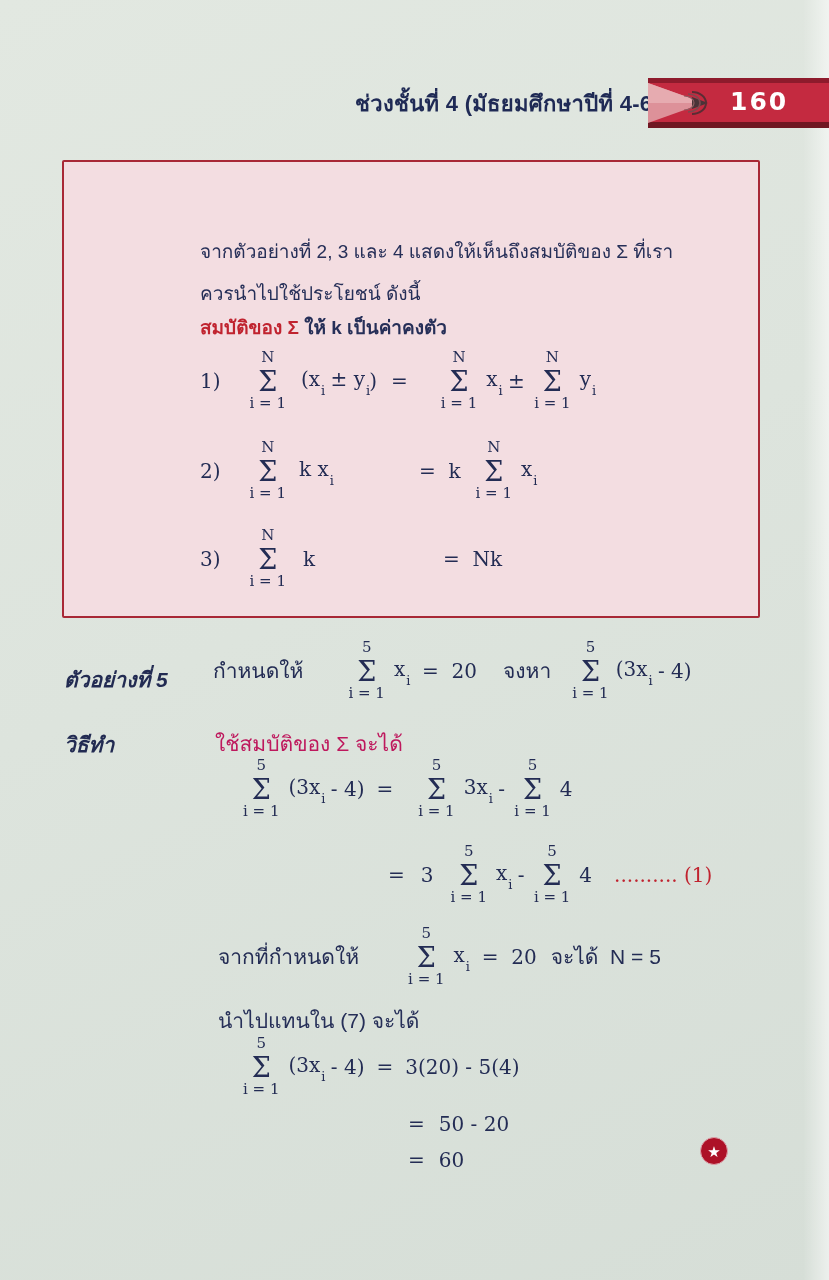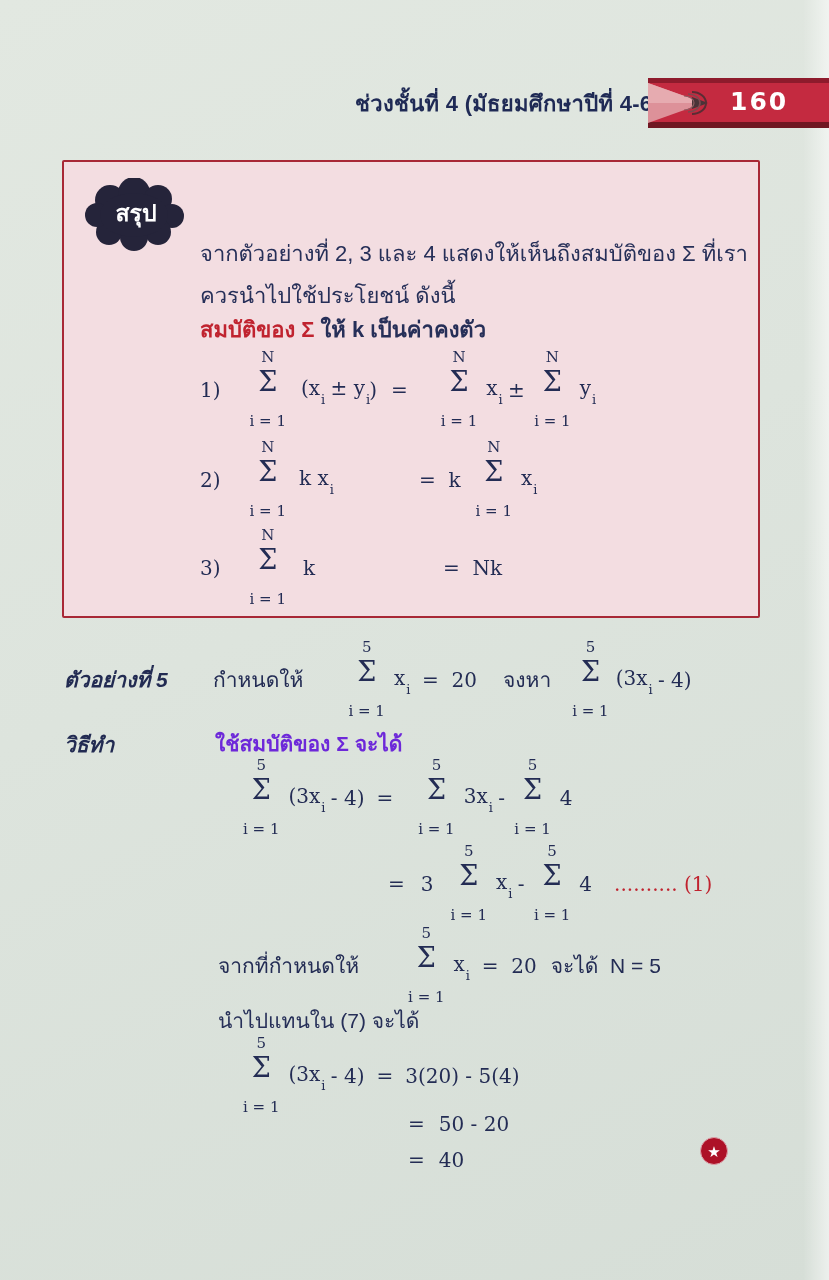--- a/index.html
+++ b/index.html
@@ -39,45 +39,45 @@
     box-sizing:border-box;
   }
   .badge{
     position:absolute;left:20px;top:16px;width:104px;height:74px;
   }
   .badge-label{
     position:absolute;left:0;top:0;width:100%;height:100%;
     display:flex;align-items:center;justify-content:center;
     color:#fff;font-size:23px;font-weight:bold;padding-bottom:4px;box-sizing:border-box;
   }
-  .box-line{position:absolute;font-size:22px;color:#262f58;white-space:nowrap;}
+  .box-line{position:absolute;font-size:19px;color:#262f58;white-space:nowrap;}
   .l1{left:136px;top:74px;}
   .l2{left:136px;top:116px;}
   .l3{left:136px;top:150px;font-weight:bold;}
   .red{color:#c0232f;}
   
   .formula{
     position:absolute;display:flex;align-items:center;white-space:pre;
     font-family:"DejaVu Serif","Liberation Serif",serif;
     font-size:20px;color:#232c54;
   }
   .formula .tok{white-space:pre;}
   .formula .tok sub{font-size:13px;position:relative;top:4px;left:1px;}
   .sig{display:inline-flex;flex-direction:column;align-items:center;line-height:1;margin:0 3px;}
   .sig-top{font-size:15px;margin-bottom:3px;}
   .sig-sym{font-size:27px;}
-  .sig-bot{font-size:15px;margin-top:19px;white-space:pre;}
+  .sig-bot{font-size:15px;margin-top:1px;white-space:pre;}
   .f1{left:200px;top:350px;}
   .f2{left:200px;top:440px;}
   .f3{left:200px;top:528px;}
   
   .exam-label{position:absolute;left:64px;top:663px;font-size:21px;font-weight:bold;font-style:italic;color:#222b52;}
   .exam-line{left:213px;top:640px;}
   .method-label{position:absolute;left:64px;top:728px;font-size:21px;font-weight:bold;font-style:italic;color:#222b52;}
-  .method-intro{position:absolute;left:215px;top:727px;font-size:21px;color:#6d28d9;font-weight:bold;}
+  .method-intro{position:absolute;left:215px;top:727px;font-size:21px;color:#be185d;}
   .eq1{left:240px;top:758px;}
   .eq2{left:388px;top:844px;}
   .eqgiven{left:218px;top:926px;}
   .sub-line{position:absolute;left:218px;top:1004px;font-size:21px;color:#262f58;}
   .eq3{left:240px;top:1036px;}
   .eq4{left:408px;top:1112px;}
   .eq5{left:408px;top:1148px;}
   .thai-tok{font-family:"Liberation Sans",sans-serif;font-size:21px;}
   
   .star-badge{
@@ -100,36 +100,20 @@
     <polygon points="0,5 56,25 0,25" fill="#e6abb0"></polygon>
     <polygon points="44,19 60,25 44,31" fill="#4a3338"></polygon>
     <path d="M44,14 a14,11 0 0 1 0,22" fill="none" stroke="#5a2d34" stroke-width="2"></path>
     <path d="M40,16 a12,9 0 0 1 0,18" fill="none" stroke="#7c4a50" stroke-width="1.6"></path>
     <path d="M36,18 a10,7 0 0 1 0,14" fill="none" stroke="#8e5d62" stroke-width="1.2"></path>
   </svg>
   <div class="banner-number">160</div>
 </div>
 
 <div class="summary-box">
-  <div class="badge">
-    <svg viewBox="0 0 104 74" width="104" height="74">
-      <g fill="#25243a">
-        <circle cx="26" cy="22" r="15"></circle>
-          <circle cx="50" cy="15" r="16"></circle>
-        <circle cx="74" cy="21" r="14"></circle>
-          <circle cx="88" cy="38" r="12"></circle>
-        <circle cx="74" cy="54" r="13"></circle>
-          <circle cx="50" cy="59" r="14"></circle>
-        <circle cx="25" cy="54" r="13"></circle>
-          <circle cx="13" cy="37" r="12"></circle>
-        <ellipse cx="50" cy="37" rx="34" ry="22"></ellipse>
-      </g>
-    </svg>
-    <div class="badge-label">สรุป</div>
-  </div>
   <div class="box-line l1">จากตัวอย่างที่ 2, 3 และ 4  แสดงให้เห็นถึงสมบัติของ Σ ที่เรา</div>
   <div class="box-line l3"><span class="red">สมบัติของ  Σ</span><span>  ให้ k เป็นค่าคงตัว</span></div>
   <div class="box-line l2">ควรนำไปใช้ประโยชน์ ดังนี้</div>
 </div>
 
 <div class="formula f1"><span class="tok">1)</span><span style="display: inline-block; width: 26px;"></span><span class="sig"><span class="sig-top">N</span><span class="sig-sym">Σ</span><span class="sig-bot">i = 1</span></span><span style="display: inline-block; width: 12px;"></span><span class="tok">(x<sub>i</sub></span><span class="tok"> ± y<sub>i</sub></span><span class="tok">)</span><span style="display: inline-block; width: 14px;"></span><span class="tok">=</span><span style="display: inline-block; width: 30px;"></span><span class="sig"><span class="sig-top">N</span><span class="sig-sym">Σ</span><span class="sig-bot">i = 1</span></span><span style="display: inline-block; width: 6px;"></span><span class="tok">x<sub>i</sub></span><span class="tok"> ± </span><span class="sig"><span class="sig-top">N</span><span class="sig-sym">Σ</span><span class="sig-bot">i = 1</span></span><span style="display: inline-block; width: 6px;"></span><span class="tok">y<sub>i</sub></span></div>
 <div class="formula f2"><span class="tok">2)</span><span style="display: inline-block; width: 26px;"></span><span class="sig"><span class="sig-top">N</span><span class="sig-sym">Σ</span><span class="sig-bot">i = 1</span></span><span style="display: inline-block; width: 10px;"></span><span class="tok">k x<sub>i</sub></span><span style="display: inline-block; width: 86px;"></span><span class="tok">=  k</span><span style="display: inline-block; width: 12px;"></span><span class="sig"><span class="sig-top">N</span><span class="sig-sym">Σ</span><span class="sig-bot">i = 1</span></span><span style="display: inline-block; width: 6px;"></span><span class="tok">x<sub>i</sub></span></div>
 <div class="formula f3"><span class="tok">3)</span><span style="display: inline-block; width: 26px;"></span><span class="sig"><span class="sig-top">N</span><span class="sig-sym">Σ</span><span class="sig-bot">i = 1</span></span><span style="display: inline-block; width: 14px;"></span><span class="tok">k</span><span style="display: inline-block; width: 128px;"></span><span class="tok">=  Nk</span></div>
 
 <div class="exam-label">ตัวอย่างที่ 5</div>
@@ -137,17 +121,17 @@
 
 <div class="method-label">วิธีทำ</div>
 <div class="method-intro">ใช้สมบัติของ  Σ  จะได้</div>
 
 <div class="formula eq1"><span class="sig"><span class="sig-top">5</span><span class="sig-sym">Σ</span><span class="sig-bot">i = 1</span></span><span style="display: inline-block; width: 6px;"></span><span class="tok">(3x<sub>i</sub></span><span class="tok"> - 4)</span><span style="display: inline-block; width: 12px;"></span><span class="tok">=</span><span style="display: inline-block; width: 22px;"></span><span class="sig"><span class="sig-top">5</span><span class="sig-sym">Σ</span><span class="sig-bot">i = 1</span></span><span style="display: inline-block; width: 6px;"></span><span class="tok">3x<sub>i</sub></span><span class="tok"> - </span><span class="sig"><span class="sig-top">5</span><span class="sig-sym">Σ</span><span class="sig-bot">i = 1</span></span><span style="display: inline-block; width: 6px;"></span><span class="tok">4</span></div>
 <div class="formula eq2"><span class="tok">=</span><span style="display: inline-block; width: 16px;"></span><span class="tok">3</span><span style="display: inline-block; width: 14px;"></span><span class="sig"><span class="sig-top">5</span><span class="sig-sym">Σ</span><span class="sig-bot">i = 1</span></span><span style="display: inline-block; width: 6px;"></span><span class="tok">x<sub>i</sub></span><span class="tok"> - </span><span class="sig"><span class="sig-top">5</span><span class="sig-sym">Σ</span><span class="sig-bot">i = 1</span></span><span style="display: inline-block; width: 6px;"></span><span class="tok">4</span><span style="display: inline-block; width: 22px;"></span><span class="tok red">.......... </span><span class="tok red">(1)</span></div>
 <div class="formula eqgiven"><span class="tok thai-tok">จากที่กำหนดให้</span><span style="display: inline-block; width: 46px;"></span><span class="sig"><span class="sig-top">5</span><span class="sig-sym">Σ</span><span class="sig-bot">i = 1</span></span><span style="display: inline-block; width: 6px;"></span><span class="tok">x<sub>i</sub></span><span class="tok">  =  20</span><span style="display: inline-block; width: 14px;"></span><span class="tok thai-tok">จะได้  N = 5</span></div>
 <div class="sub-line">นำไปแทนใน (7) จะได้</div>
 <div class="formula eq3"><span class="sig"><span class="sig-top">5</span><span class="sig-sym">Σ</span><span class="sig-bot">i = 1</span></span><span style="display: inline-block; width: 6px;"></span><span class="tok">(3x<sub>i</sub></span><span class="tok"> - 4)</span><span style="display: inline-block; width: 12px;"></span><span class="tok">=</span><span style="display: inline-block; width: 12px;"></span><span class="tok">3(20) - 5(4)</span></div>
 <div class="formula eq4"><span class="tok">=</span><span style="display: inline-block; width: 14px;"></span><span class="tok">50 - 20</span></div>
-<div class="formula eq5"><span class="tok">=</span><span style="display: inline-block; width: 14px;"></span><span class="tok">40</span></div>
+<div class="formula eq5"><span class="tok">=</span><span style="display: inline-block; width: 14px;"></span><span class="tok">60</span></div>
 
 <div class="star-badge">
     <span>★</span>
   </div>
 
 </body></html>

